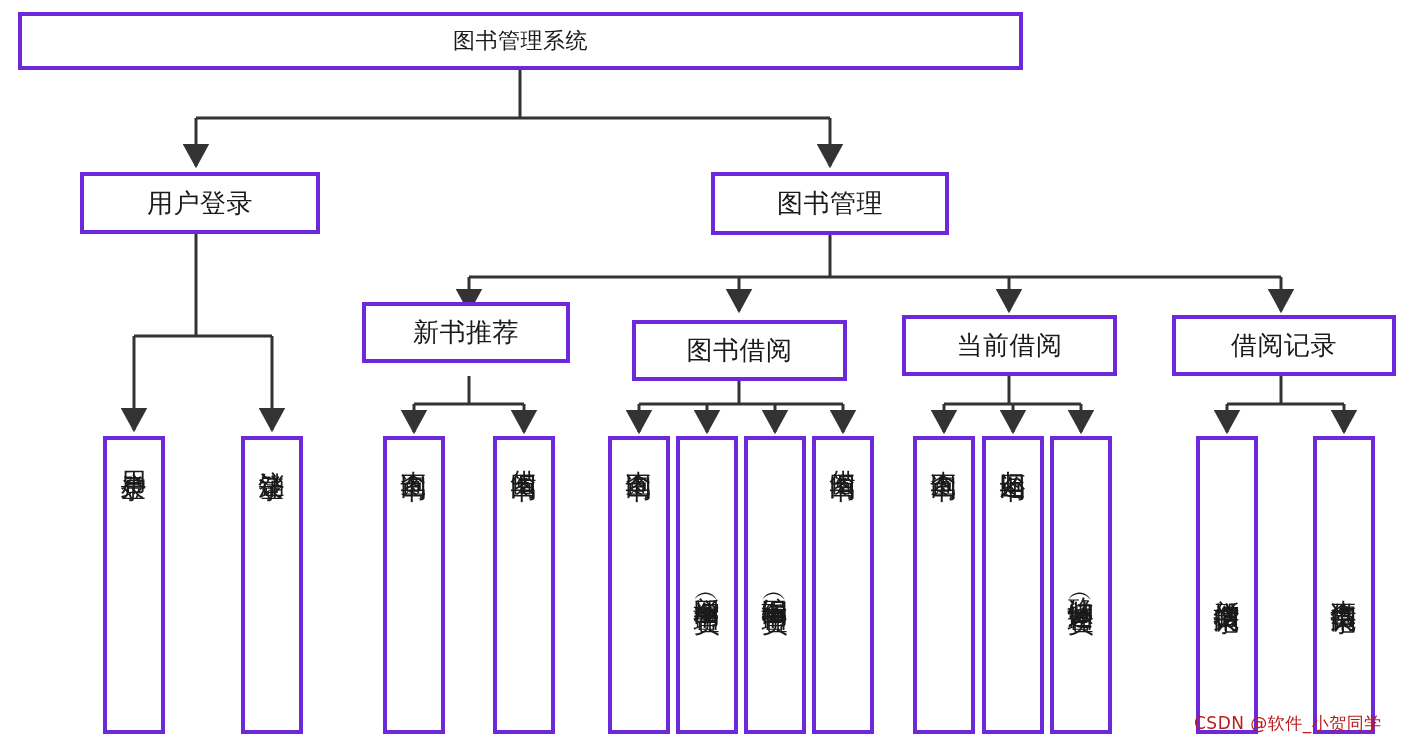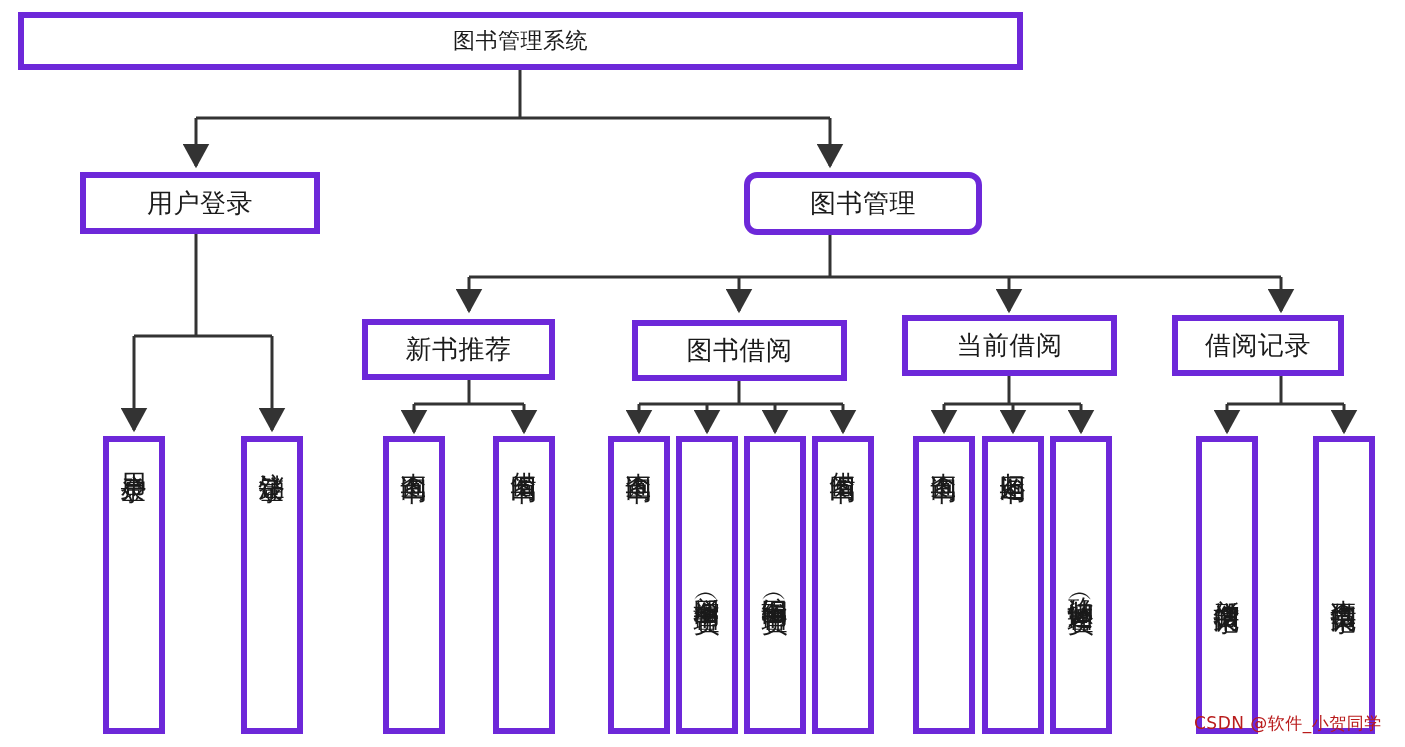--- a/index.html
+++ b/index.html
@@ -22,21 +22,21 @@
     left: 0;
     top: 0;
     width: 1405px;
     height: 747px;
     pointer-events: none;
   }
   .node {
     position: absolute;
     box-sizing: border-box;
     background: #ffffff;
-    border: 6px solid #6d28d9;
+    border: 4px solid #6d28d9;
     display: flex;
     align-items: center;
     justify-content: center;
     overflow: hidden;
   }
   .node .label {
     color: #1a1a1a;
     font-size: 26px;
     line-height: 1.18;
     letter-spacing: 0.5px;
@@ -121,37 +121,37 @@
   </svg>
 
   <div class="node root" style="left:18px; top:12px; width:1005px; height:58px;">
     <span class="label">图书管理系统</span>
   </div>
 
   <div class="node" style="left:80px; top:172px; width:240px; height:62px;">
     <span class="label">用户登录</span>
   </div>
 
-  <div class="node" style="left:744px; top:172px; width:238px; height:63px;border-radius:13px;">
+  <div class="node" style="left:711px; top:172px; width:238px; height:63px;">
     <span class="label">图书管理</span>
   </div>
 
-  <div class="node" style="left:362px; top:319px; width:193px; height:61px;">
+  <div class="node" style="left:362px; top:302px; width:208px; height:61px;">
     <span class="label">新书推荐</span>
   </div>
 
   <div class="node" style="left:632px; top:320px; width:215px; height:61px;">
     <span class="label">图书借阅</span>
   </div>
 
   <div class="node" style="left:902px; top:315px; width:215px; height:61px;">
     <span class="label">当前借阅</span>
   </div>
 
-  <div class="node" style="left:1172px; top:315px; width:172px; height:61px;">
+  <div class="node" style="left:1172px; top:315px; width:224px; height:61px;">
     <span class="label">借阅记录</span>
   </div>
 
   <div class="node leaf vertical" style="left:103px; top:436px; width:62px; height:298px;">
     <span class="label">用户登录</span>
   </div>
 
   <div class="node leaf vertical" style="left:241px; top:436px; width:62px; height:298px;">
     <span class="label">注销登录</span>
   </div>

